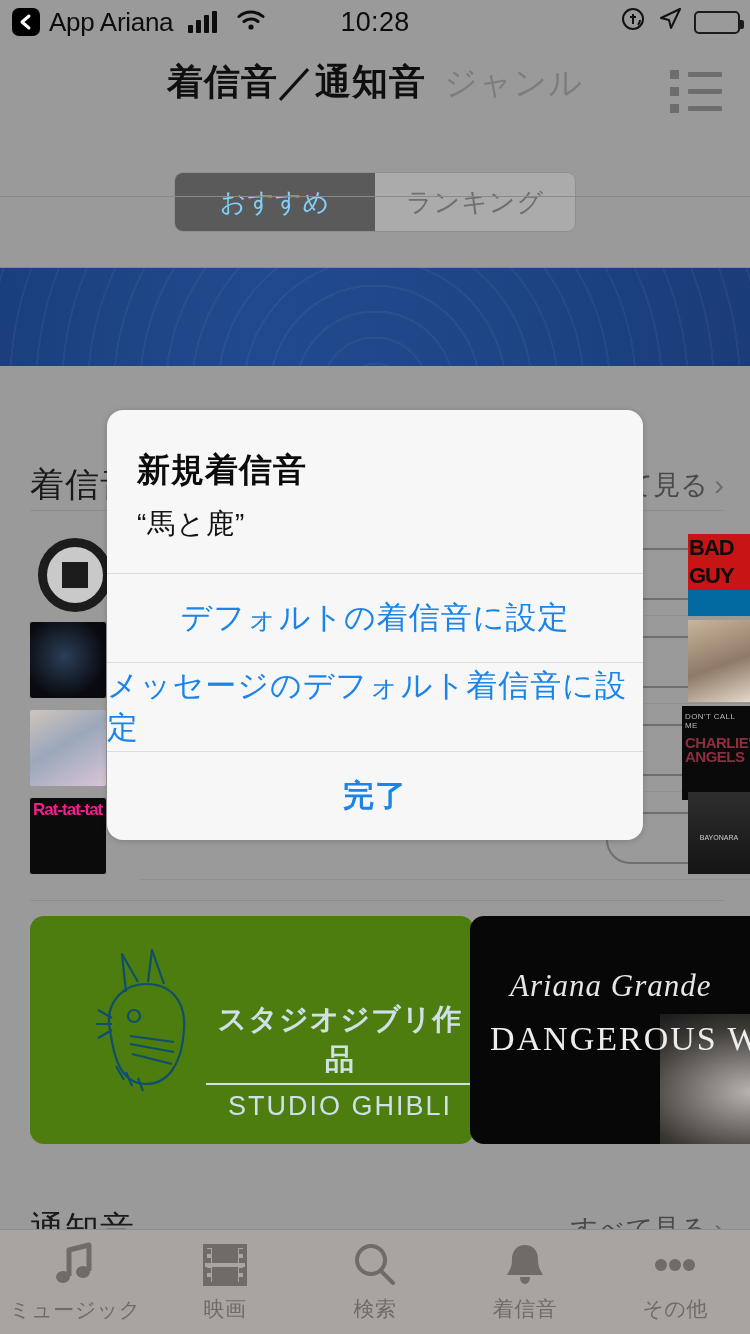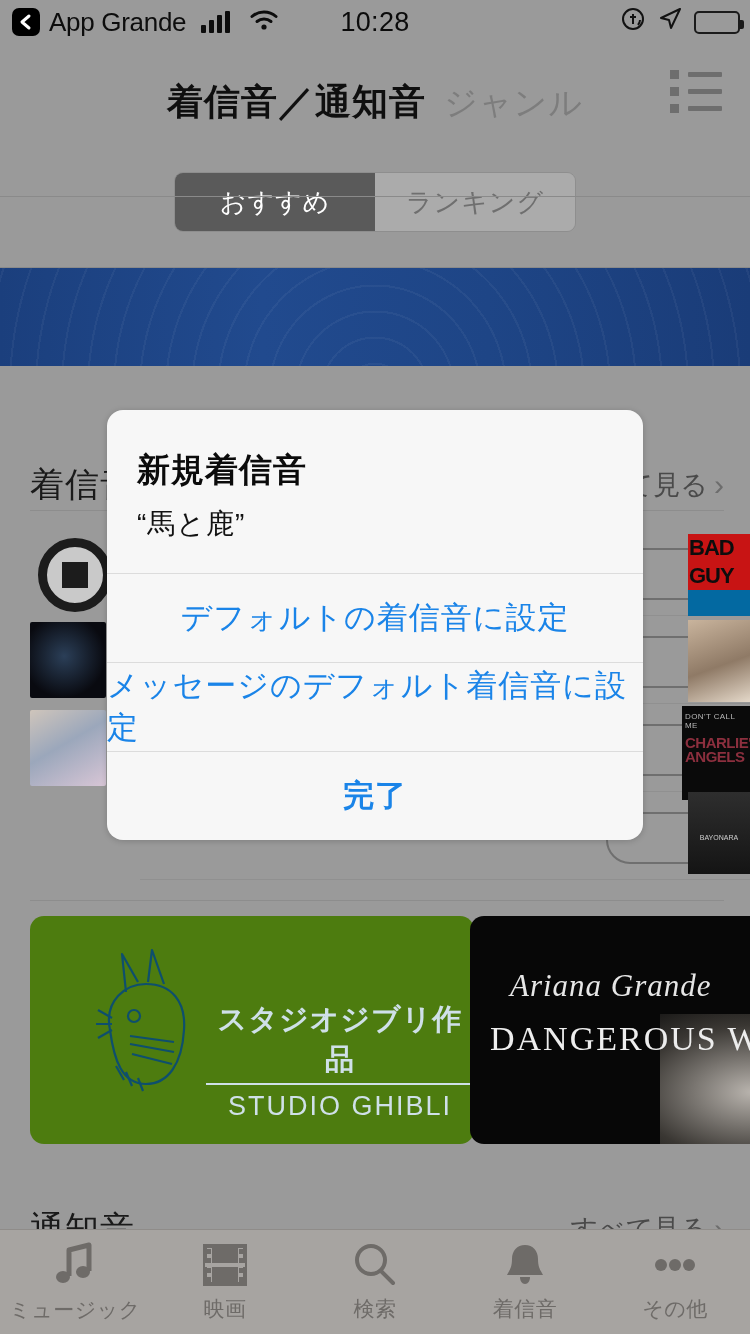--- a/index.html
+++ b/index.html
@@ -33,32 +33,32 @@
   .battery{width:46px;height:23px;border:2px solid #1b1b1b;border-radius:5px;
     position:relative;box-sizing:border-box;padding:2px;}
   .battery .fill{background:#101010;height:100%;width:78%;border-radius:2px;}
   .battery:after{content:"";position:absolute;right:-6px;top:7px;width:4px;height:9px;
     background:#1b1b1b;border-radius:0 2px 2px 0;}
 
   
   .navbar{position:absolute;top:44px;left:0;width:750px;height:152px;}
   .nav-title-row{display:flex;align-items:baseline;justify-content:center;
     gap:18px;padding-top:14px;}
-  .nav-title{font-size:36px;font-weight:700;color:#0f0f0f;letter-spacing:1px;margin-top:20px;}
+  .nav-title{font-size:36px;font-weight:700;color:#0f0f0f;letter-spacing:1px;}
   .nav-sub{font-size:33px;color:#7d7d7d;letter-spacing:1px;}
   .list-icon{position:absolute;right:28px;top:26px;width:52px;height:34px;}
   .list-icon .row{display:flex;align-items:center;gap:9px;margin-bottom:8px;}
   .list-icon .dot{width:9px;height:9px;background:#6e6e6e;}
   .list-icon .line{height:5px;background:#6e6e6e;width:36px;border-radius:1px;}
 
   .segmented{position:absolute;left:174px;top:128px;width:400px;height:58px;
     border:1px solid #8e8e8e;border-radius:9px;display:flex;overflow:hidden;}
   .seg{flex:1;display:flex;align-items:center;justify-content:center;
     font-size:26px;letter-spacing:1px;}
-  .seg.selected{background:#5a5a5a;color:#ffffff;}
+  .seg.selected{background:#5a5a5a;color:#7dd3fc;}
   .seg.unselected{background:#ababab;color:#6f6f6f;}
 
   .hairline{position:absolute;left:0;width:750px;height:1px;background:#8a8a8a;}
 
   
   .promo{position:absolute;left:0;top:268px;width:750px;height:98px;
     background:
       repeating-radial-gradient(circle at 50% 125%,
         rgba(255,255,255,.045) 0 2px, rgba(255,255,255,0) 2px 26px),
       linear-gradient(90deg,#1b3f7d 0%,#214a8e 35%,#1e4586 65%,#1a3c78 100%);
@@ -149,21 +149,21 @@
 
 <div class="app">
 
   <div class="statusbar">
     <div class="sb-left">
       <span class="back-chip">
         <svg width="16" height="18" viewBox="0 0 16 18">
             <polyline points="11,3 4,9 11,15" fill="none" stroke="#fff" stroke-width="3" stroke-linecap="round" stroke-linejoin="round"></polyline>
           </svg>
       </span>
-      <span class="sb-appname">App Grande</span>
+      <span class="sb-appname">App Ariana</span>
       <span class="bars">
           <i></i>
           <i></i>
           <i></i>
           <i></i>
         </span>
       <span class="wifi">
         <svg width="30" height="22" viewBox="0 0 30 22">
           <path d="M3 7.5a18 18 0 0 1 24 0" fill="none" stroke="#0d0d0d" stroke-width="3" stroke-linecap="round"></path>
           <path d="M8 12.5a11 11 0 0 1 14 0" fill="none" stroke="#0d0d0d" stroke-width="3" stroke-linecap="round"></path>
@@ -237,20 +237,23 @@
       <div class="art art-a"></div>
       <div class="pricebtn"></div>
       <div class="divider"></div>
     </div>
     <div class="song-row">
       <div class="art art-b"></div>
       <div class="pricebtn"></div>
       <div class="divider"></div>
     </div>
     <div class="song-row">
+      <div class="art art-c">
+        <div class="rt">Rat-tat-tat</div>
+      </div>
       <div class="pricebtn"></div>
       <div class="divider"></div>
     </div>
   </div>
   <div class="playbtn">
       <span class="sq"></span>
     </div>
 
   <div class="edge-thumb t-badguy" style="top:534px;height:82px;">
     <div class="red">BAD</div>

